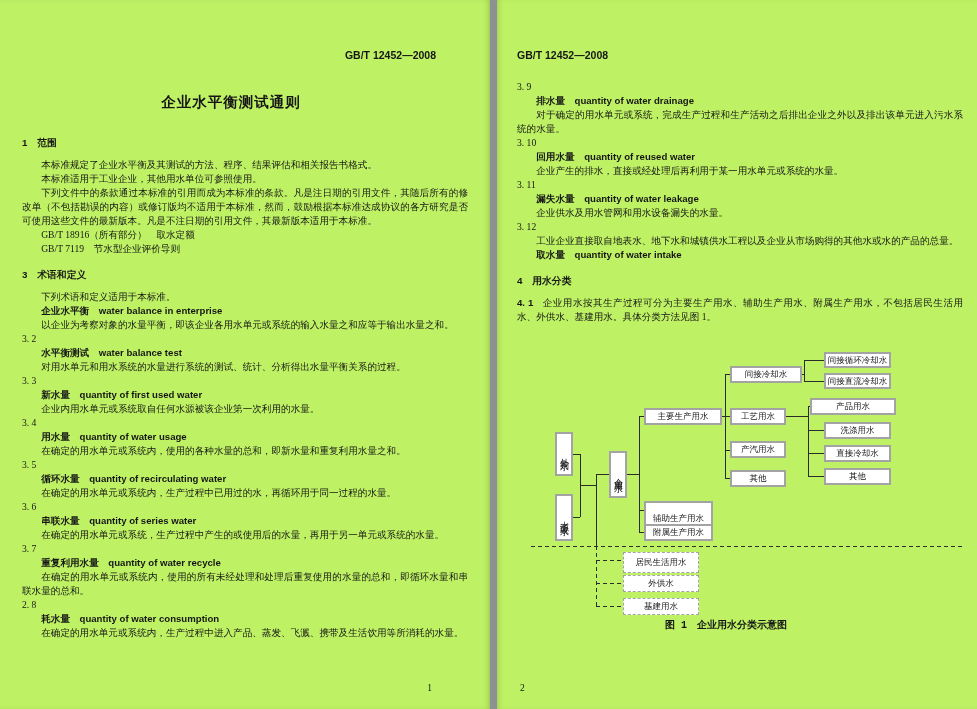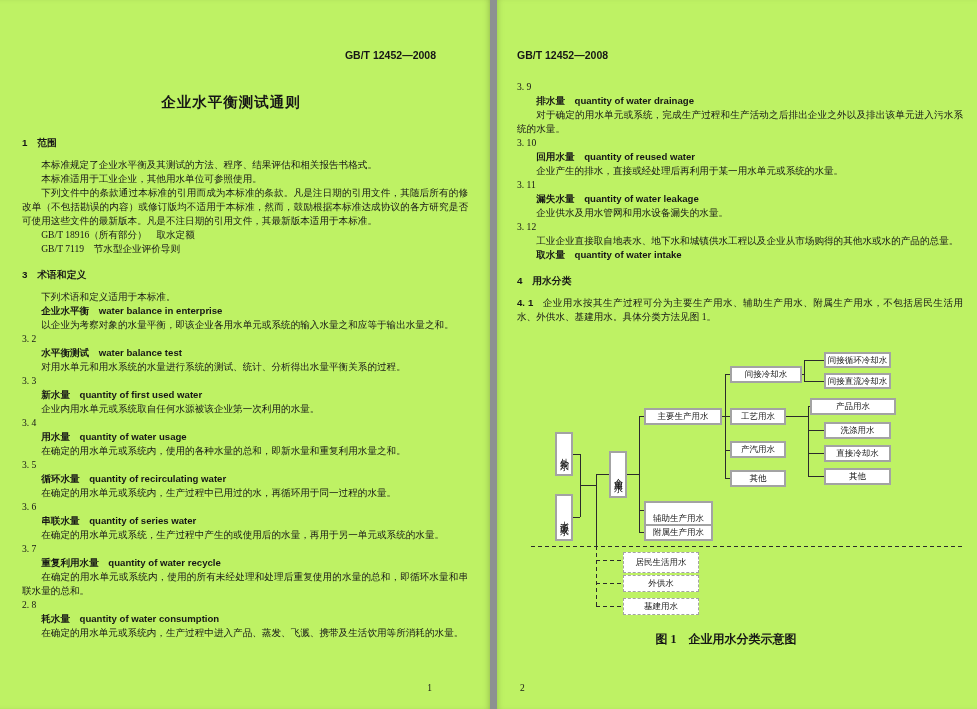--- a/index.html
+++ b/index.html
@@ -49,22 +49,22 @@
   .diagram { position: relative; width: 434px; height: 272px;
              margin: 22px 0 0 14px; }
   .diagram svg.wires { position: absolute; left: 0; top: 0; }
   .node { position: absolute; border: 2px solid #a3a3a3; background: #fff;
           font-size: 8.5px; line-height: 1; display: flex;
           align-items: center; justify-content: center; text-align: center;
           white-space: nowrap; }
   .vnode { writing-mode: vertical-rl; text-orientation: upright;
            letter-spacing: 2px; font-size: 9px; }
   .dnode { border-style: dashed; border-width: 1px; }
-  .fig-caption { font-family: Liberation Serif, serif; font-weight: bold;
-                 font-size: 12px; text-align: center; margin-top: 13px;
+  .fig-caption { font-family: Liberation Mono, monospace; font-weight: bold;
+                 font-size: 10px; text-align: center; 
                  padding-right: 28px; }
 </style>
 </head>
 <body>
 
 <div class="page page-left">
   <div class="hdr hdr-right">GB/T 12452—2008</div>
   <div class="doc-title">企业水平衡测试通则</div>
 
   <div class="clause first-block">1　范围</div>

